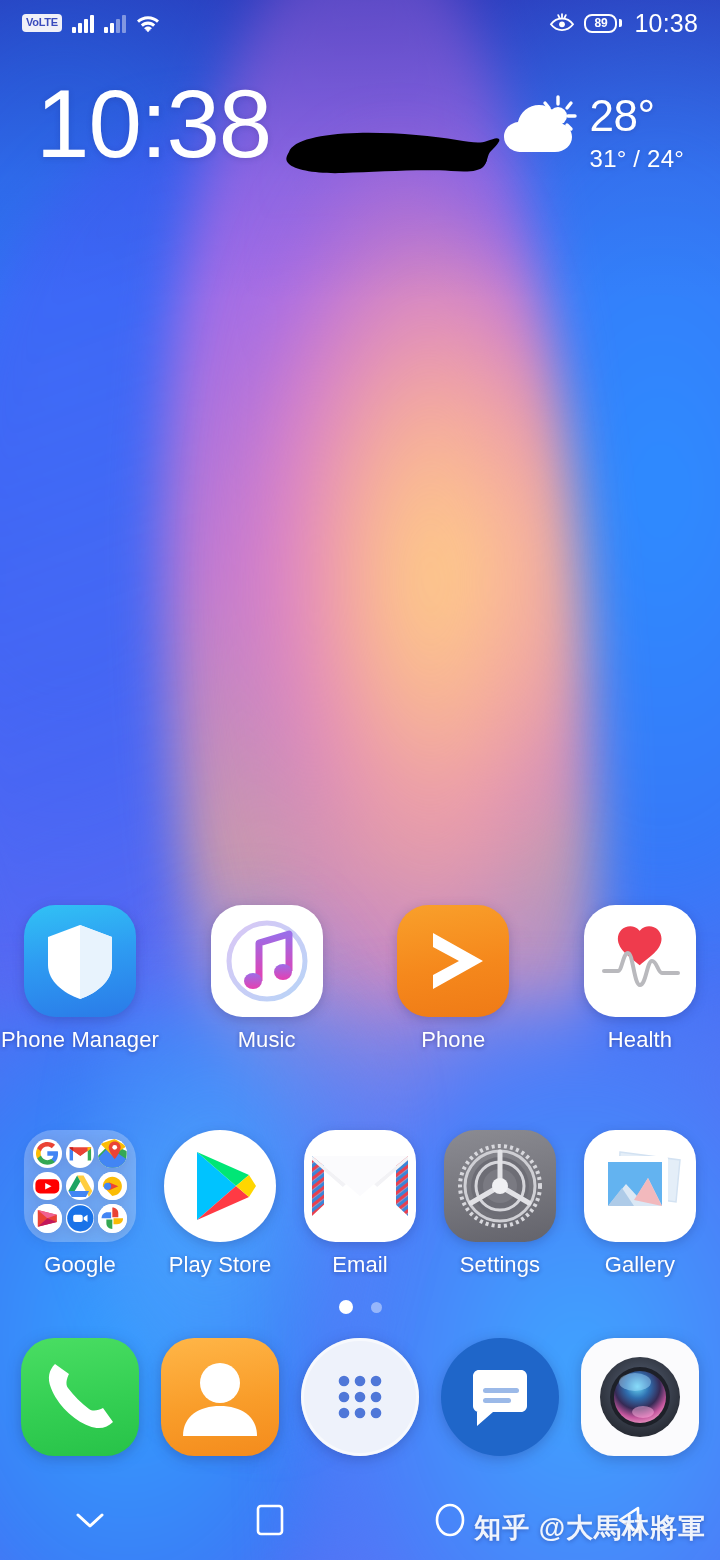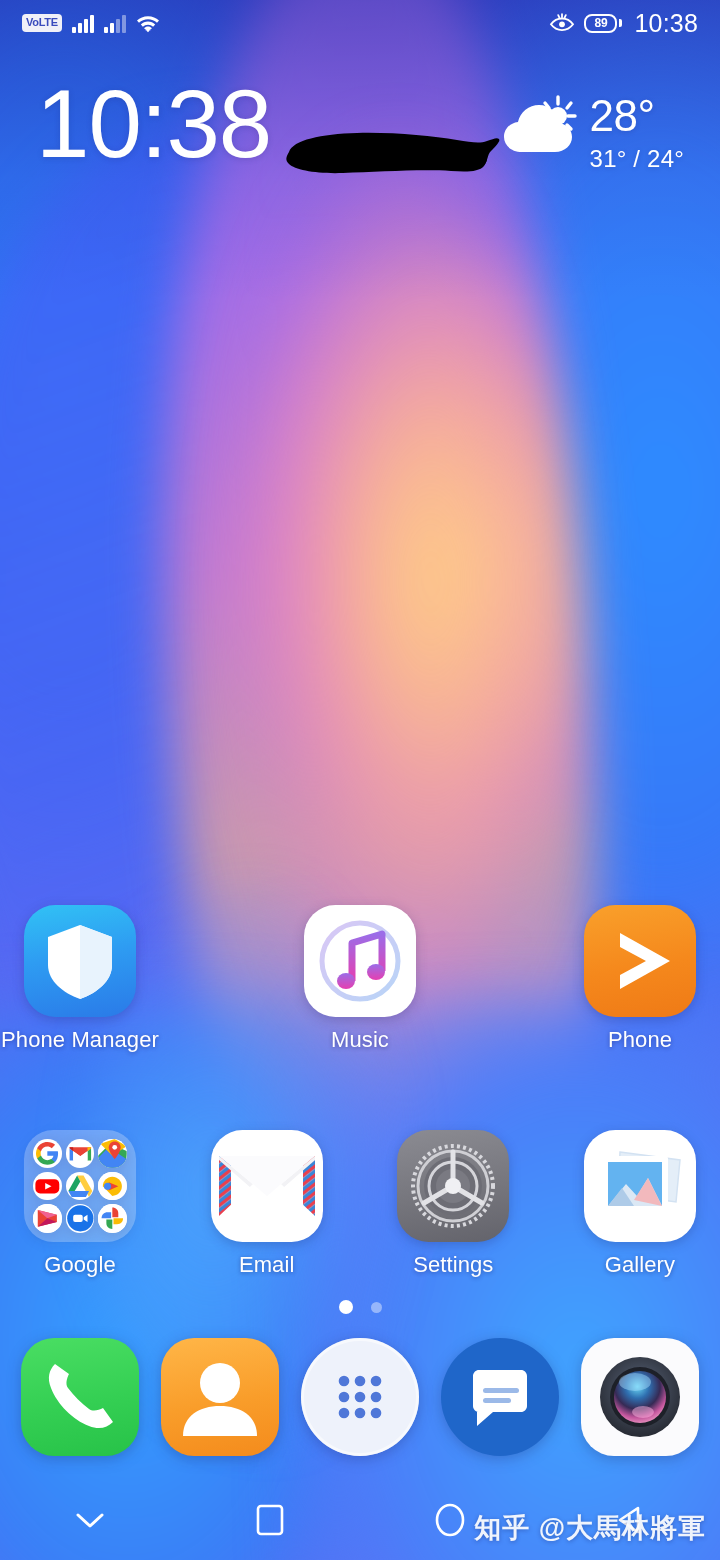--- a/index.html
+++ b/index.html
@@ -540,20 +540,31 @@
         <div class="app-icon">
           <div class="squircle" style="background:linear-gradient(170deg,#f9a02b 0%,#f5881c 55%,#ef7a16 100%);">
             <svg viewBox="0 0 112 112" width="112" height="112">
               <path d="M36 28 L86 56 L36 84 L36 70 L62 56 L36 42 Z" fill="#ffffff"></path>
             </svg>
           </div>
         </div>
         <div class="app-label">Phone</div>
       </div>
 
+      <div class="app">
+        <div class="app-icon">
+          <div class="squircle" style="background:#ffffff;">
+            <svg viewBox="0 0 112 112" width="112" height="112">
+              <path d="M68 22 C60 22 56 28 56 28 C56 28 52 22 44 22 C35 22 28 29 28 38 C28 52 44 62 56 72 C68 62 84 52 84 38 C84 29 77 22 68 22 Z" fill="#ef3b4d" transform="translate(12,4) scale(0.78)"></path>
+              <path d="M20 66 H34 C38 66 39 48 44 48 C49 48 50 80 56 80 C62 80 63 56 68 56 C73 56 74 68 78 68 H94" fill="none" stroke="#b9b9bd" stroke-width="4" stroke-linecap="round" stroke-linejoin="round"></path>
+            </svg>
+          </div>
+        </div>
+        <div class="app-label">Health</div>
+      </div>
 
     </div>
 
     <div class="app-row">
 
       <div class="app">
         <div class="app-icon">
           <div class="folder">
             <div class="folder-app">
               <svg viewBox="0 0 24 24">
@@ -627,20 +638,33 @@
                   <path d="M21 12 C21 15 19 17 16 17 H13 V12 Z" fill="#fbbc05"></path>
                   <path d="M12 21 C9 21 7 19 7 16 V13 H12 Z" fill="#34a853"></path>
                   <path d="M3 12 C3 9 5 7 8 7 H11 V12 Z" fill="#4285f4"></path>
                 </svg>
             </div>
           </div>
         </div>
         <div class="app-label">Google</div>
       </div>
 
+      <div class="app">
+        <div class="app-icon">
+          <div class="squircle" style="background:#ffffff;border-radius:50%;">
+            <svg viewBox="0 0 112 112" width="112" height="112">
+              <path d="M33 22 L33 90 L72 56 Z" fill="#00c3ff"></path>
+              <path d="M33 22 L72 56 L85 45 Z" fill="#00e676"></path>
+              <path d="M33 90 L72 56 L85 67 Z" fill="#ff3a44"></path>
+              <path d="M72 56 L85 45 L92 56 L85 67 Z" fill="#ffd600"></path>
+            </svg>
+          </div>
+        </div>
+        <div class="app-label">Play Store</div>
+      </div>
 
       <div class="app">
         <div class="app-icon">
           <div class="squircle" style="background:#ffffff;">
             <svg viewBox="0 0 112 112" width="112" height="112">
               <defs>
                 <pattern id="airmail" width="7" height="7" patternUnits="userSpaceOnUse" patternTransform="rotate(52)">
                   <rect width="7" height="7" fill="#ffffff"></rect>
                   <rect width="3.5" height="7" fill="#e8404f"></rect>
                   <rect x="3.5" width="3.5" height="7" fill="#3a86d8"></rect>

